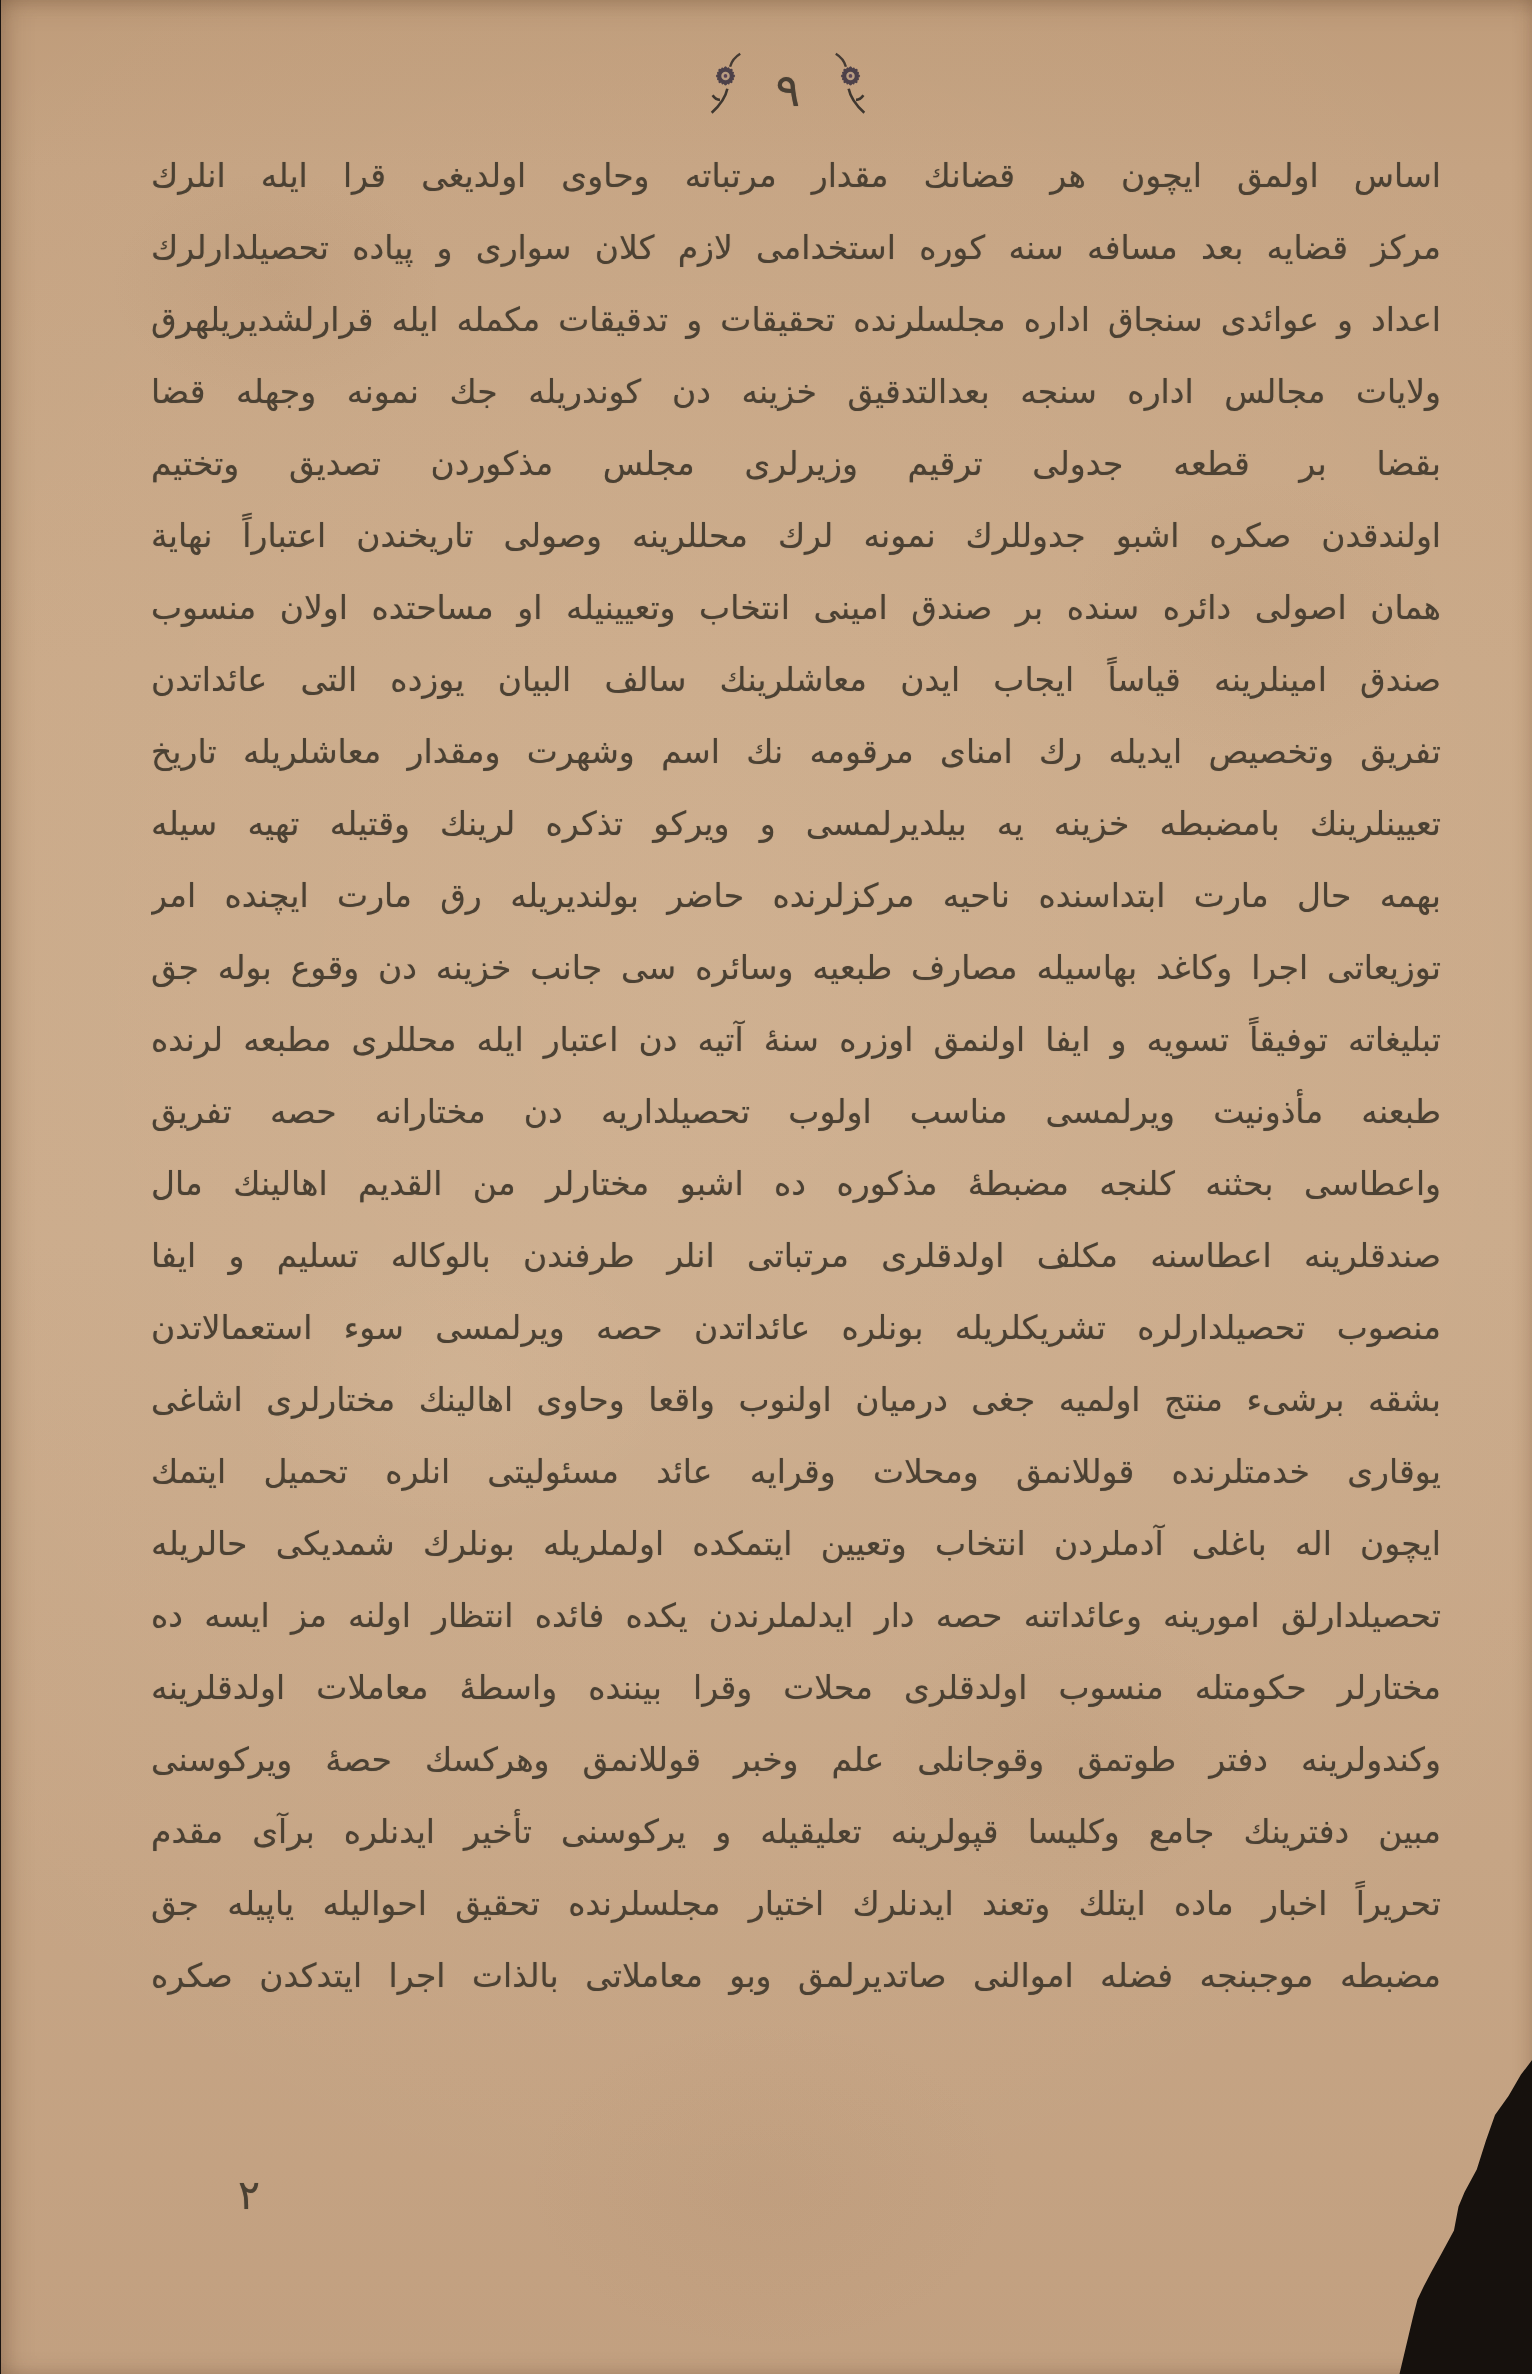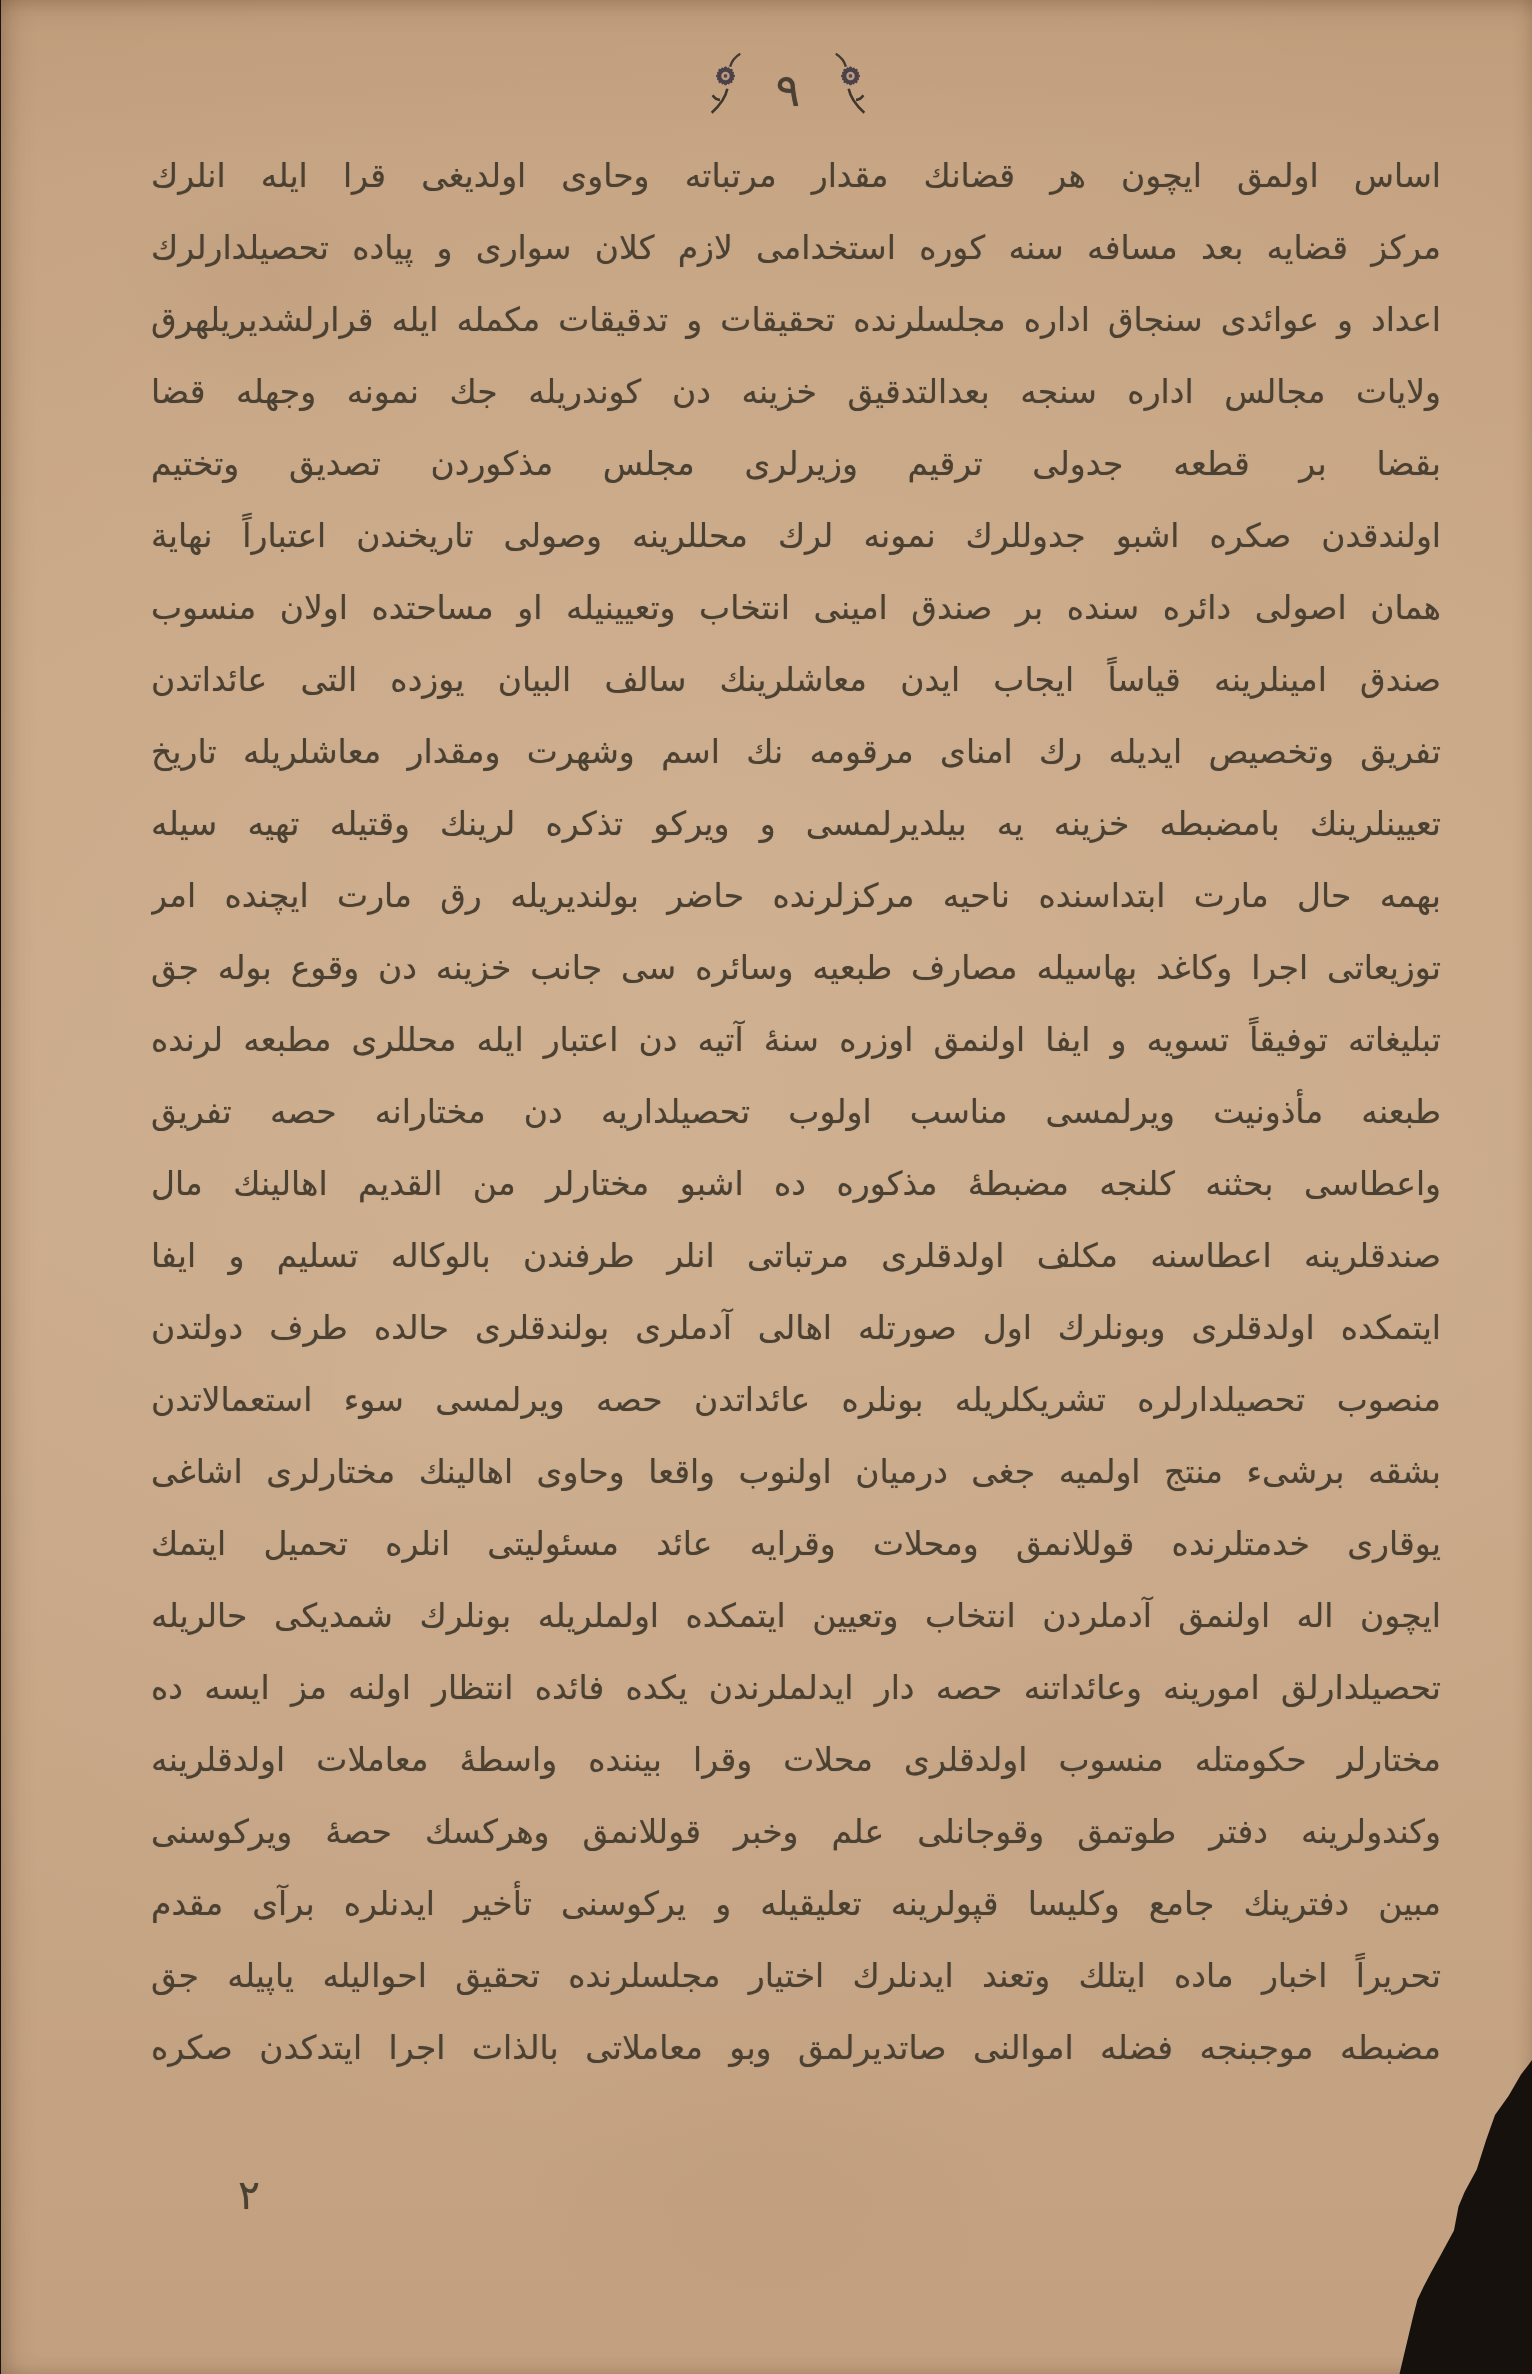--- a/index.html
+++ b/index.html
@@ -124,25 +124,24 @@
       <div class="line">همان اصولى دائره سنده بر صندق امينى انتخاب وتعيينيله او مساحتده اولان منسوب</div>
       <div class="line">صندق امينلرينه قياساً ايجاب ايدن معاشلرينك سالف البيان يوزده التى عائداتدن</div>
       <div class="line">تفريق وتخصيص ايديله رك امناى مرقومه نك اسم وشهرت ومقدار معاشلريله تاريخ</div>
       <div class="line">تعيينلرينك بامضبطه خزينه يه بيلديرلمسى و ويركو تذكره لرينك وقتيله تهيه سيله</div>
       <div class="line">بهمه حال مارت ابتداسنده ناحيه مركزلرنده حاضر بولنديريله رق مارت ايچنده امر</div>
       <div class="line">توزيعاتى اجرا وكاغد بهاسيله مصارف طبعيه وسائره سى جانب خزينه دن وقوع بوله جق</div>
       <div class="line">تبليغاته توفيقاً تسويه و ايفا اولنمق اوزره سنهٔ آتيه دن اعتبار ايله محللرى مطبعه لرنده</div>
       <div class="line">طبعنه مأذونيت ويرلمسى مناسب اولوب تحصيلداريه دن مختارانه حصه تفريق</div>
       <div class="line">واعطاسى بحثنه كلنجه مضبطهٔ مذكوره ده اشبو مختارلر من القديم اهالينك مال</div>
       <div class="line">صندقلرينه اعطاسنه مكلف اولدقلرى مرتباتى انلر طرفندن بالوكاله تسليم و ايفا</div>
-      <div class="line">ايتمكده اولدقلرى وبونلرك اول صورتله اهالى آدملرى بولندقلرى حالده طرف دولتدن</div>
       <div class="line">منصوب تحصيلدارلره تشريكلريله بونلره عائداتدن حصه ويرلمسى سوء استعمالاتدن</div>
       <div class="line">بشقه برشىء منتج اولميه جغى درميان اولنوب واقعا وحاوى اهالينك مختارلرى اشاغى</div>
       <div class="line">يوقارى خدمتلرنده قوللانمق ومحلات وقرايه عائد مسئوليتى انلره تحميل ايتمك</div>
-      <div class="line">ايچون اله اولنمق آدملردن انتخاب وتعيين ايتمكده اولملريله بونلرك شمديكى حالريله</div>
+      <div class="line">ايچون اله باغلى آدملردن انتخاب وتعيين ايتمكده اولملريله بونلرك شمديكى حالريله</div>
       <div class="line">تحصيلدارلق امورينه وعائداتنه حصه دار ايدلملرندن يكده فائده انتظار اولنه مز ايسه ده</div>
       <div class="line">مختارلر حكومتله منسوب اولدقلرى محلات وقرا بيننده واسطهٔ معاملات اولدقلرينه</div>
       <div class="line">وكندولرينه دفتر طوتمق وقوجانلى علم وخبر قوللانمق وهركسك حصهٔ ويركوسنى</div>
       <div class="line">مبين دفترينك جامع وكليسا قپولرينه تعليقيله و يركوسنى تأخير ايدنلره برآى مقدم</div>
       <div class="line">تحريراً اخبار ماده ايتلك وتعند ايدنلرك اختيار مجلسلرنده تحقيق احواليله ياپيله جق</div>
       <div class="line">مضبطه موجبنجه فضله اموالنى صاتديرلمق وبو معاملاتى بالذات اجرا ايتدكدن صكره</div>
     </div>
 
   <div class="gathering">٢</div>
 

